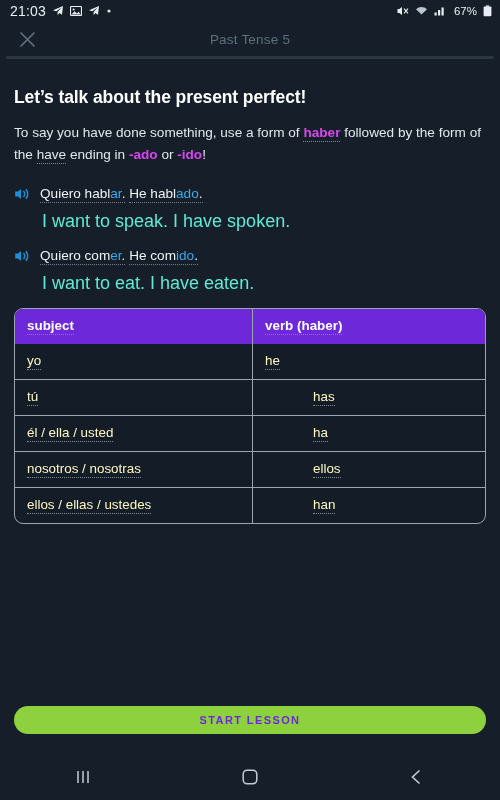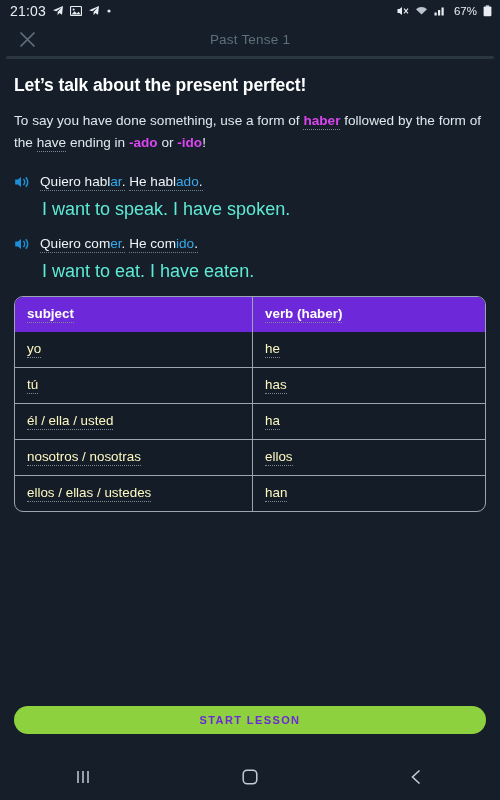--- a/index.html
+++ b/index.html
@@ -49,21 +49,21 @@
     pointer-events:none;
   }
   .divider {
     height:3px;
     background:#2a3642;
     width:100%;
     border-radius:2px;
   }
 
   
-  .content { padding:16px 14px 16px 14px; }
+  .content { padding:16px 14px 16px 14px;margin-top:12px; }
 
   h1.lesson-heading {
     font-size:17.5px;
     font-weight:bold;
     color:#ffffff;
     letter-spacing:-.1px;
     margin-bottom:14px;
   }
   p.lesson-intro {
     font-size:13.6px;
@@ -96,21 +96,21 @@
 
   
   .conj-table {
     margin-top:12px;
     border:1.5px solid #9aa7b2;
     border-radius:9px;
     overflow:hidden;
     background:#141d27;
   }
   .trow { display:flex; }
-  .trow + .trow { border-top:1.5px solid #9aa7b2; }
+  .trow + .trow { border-top:1.5px solid #9aa7b2;gap:48px; }
   .tcell {
     padding:9px 12px;
     font-size:13.4px;
     min-height:32px;
     display:flex;
     align-items:center;
   }
   .tcell.c1 { flex:0 0 238px; border-right:1.5px solid #9aa7b2; }
   .tcell.c2 { flex:1; }
   .thead { background:#6d28d9;align-items:flex-end; }
@@ -212,21 +212,21 @@
     </span>
   </div>
 </div>
 
 <div class="appbar">
   <div class="close-btn">
     <svg width="17" height="17" viewBox="0 0 17 17">
       <path d="M1.5 1.5 15.5 15.5M15.5 1.5 1.5 15.5" stroke="#5f717f" stroke-width="1.6"></path>
     </svg>
   </div>
-  <div class="appbar-title">Past Tense 1</div>
+  <div class="appbar-title">Past Tense 5</div>
 </div>
 <div style="padding:0 6px;">
   <div class="divider"></div>
 </div>
 
 <div class="content">
 
   <h1 class="lesson-heading">Let’s talk about the present perfect!</h1>
 
   <p class="lesson-intro">

